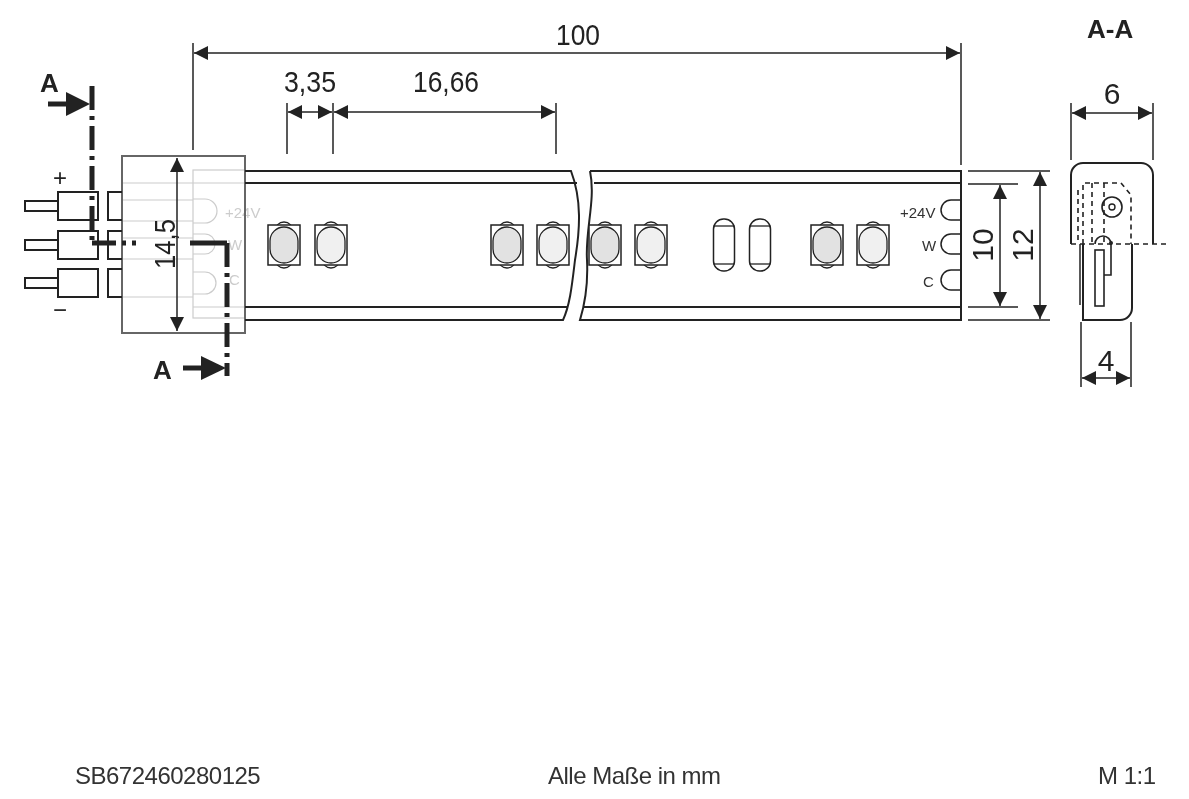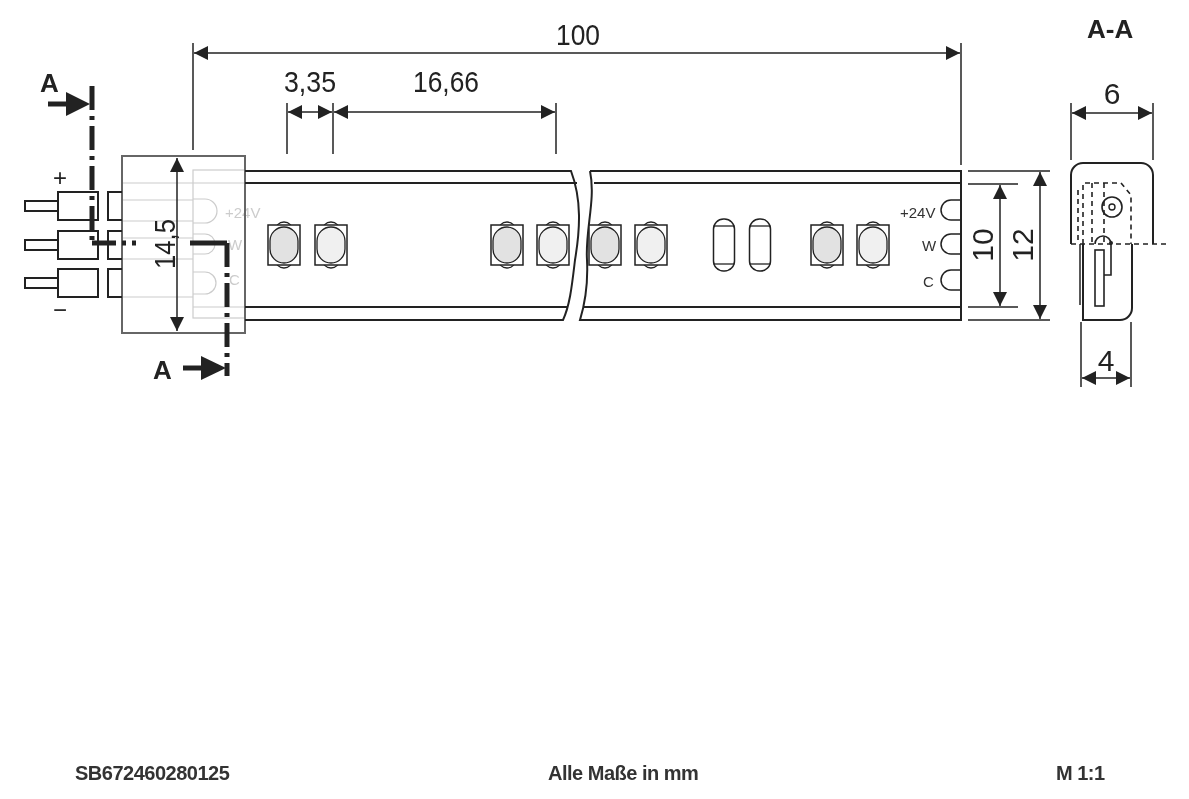--- a/index.html
+++ b/index.html
@@ -2,24 +2,24 @@
 <html><head>
   <meta charset="utf-8">
   <style>
     html, body { margin: 0; padding: 0; background: #ffffff; }
     body { width: 1189px; height: 799px; position: relative; overflow: hidden; font-family: "Liberation Sans", sans-serif; }
     #drawing { position: absolute; left: 0; top: 0; width: 1189px; height: 799px; }
     .dim-text { font-family: "Liberation Sans", sans-serif; font-size: 30px; fill: #222; }
     .label-small { font-family: "Liberation Sans", sans-serif; font-size: 15px; fill: #333; }
     .label-faint { font-family: "Liberation Sans", sans-serif; font-size: 15px; fill: #ccc; }
     .section-letter { font-family: "Liberation Sans", sans-serif; font-size: 26px; font-weight: bold; fill: #222; }
-    .footer { position: absolute; top: 762px; font-family: "Liberation Sans", sans-serif; font-size: 20px; color: #333; letter-spacing: -0.5px; font-weight: bold; }
+    .footer { position: absolute; top: 762px; font-family: "Liberation Sans", sans-serif; font-size: 24px; color: #333; letter-spacing: -0.5px; }
     .footer-left { left: 75px; }
     .footer-center { left: 548px; }
-    .footer-right { left: 1056px; }
+    .footer-right { left: 1098px; }
   </style>
 </head>
 <body>
 
 <svg id="drawing" viewBox="0 0 1189 799" xmlns="http://www.w3.org/2000/svg">
   <defs>
     <marker id="arr" viewBox="0 0 10 10" refX="10" refY="5" markerWidth="14" markerHeight="14" markerUnits="userSpaceOnUse" orient="auto-start-reverse">
       <path d="M0,0 L10,5 L0,10 z" fill="#222"></path>
     </marker>
   </defs>

